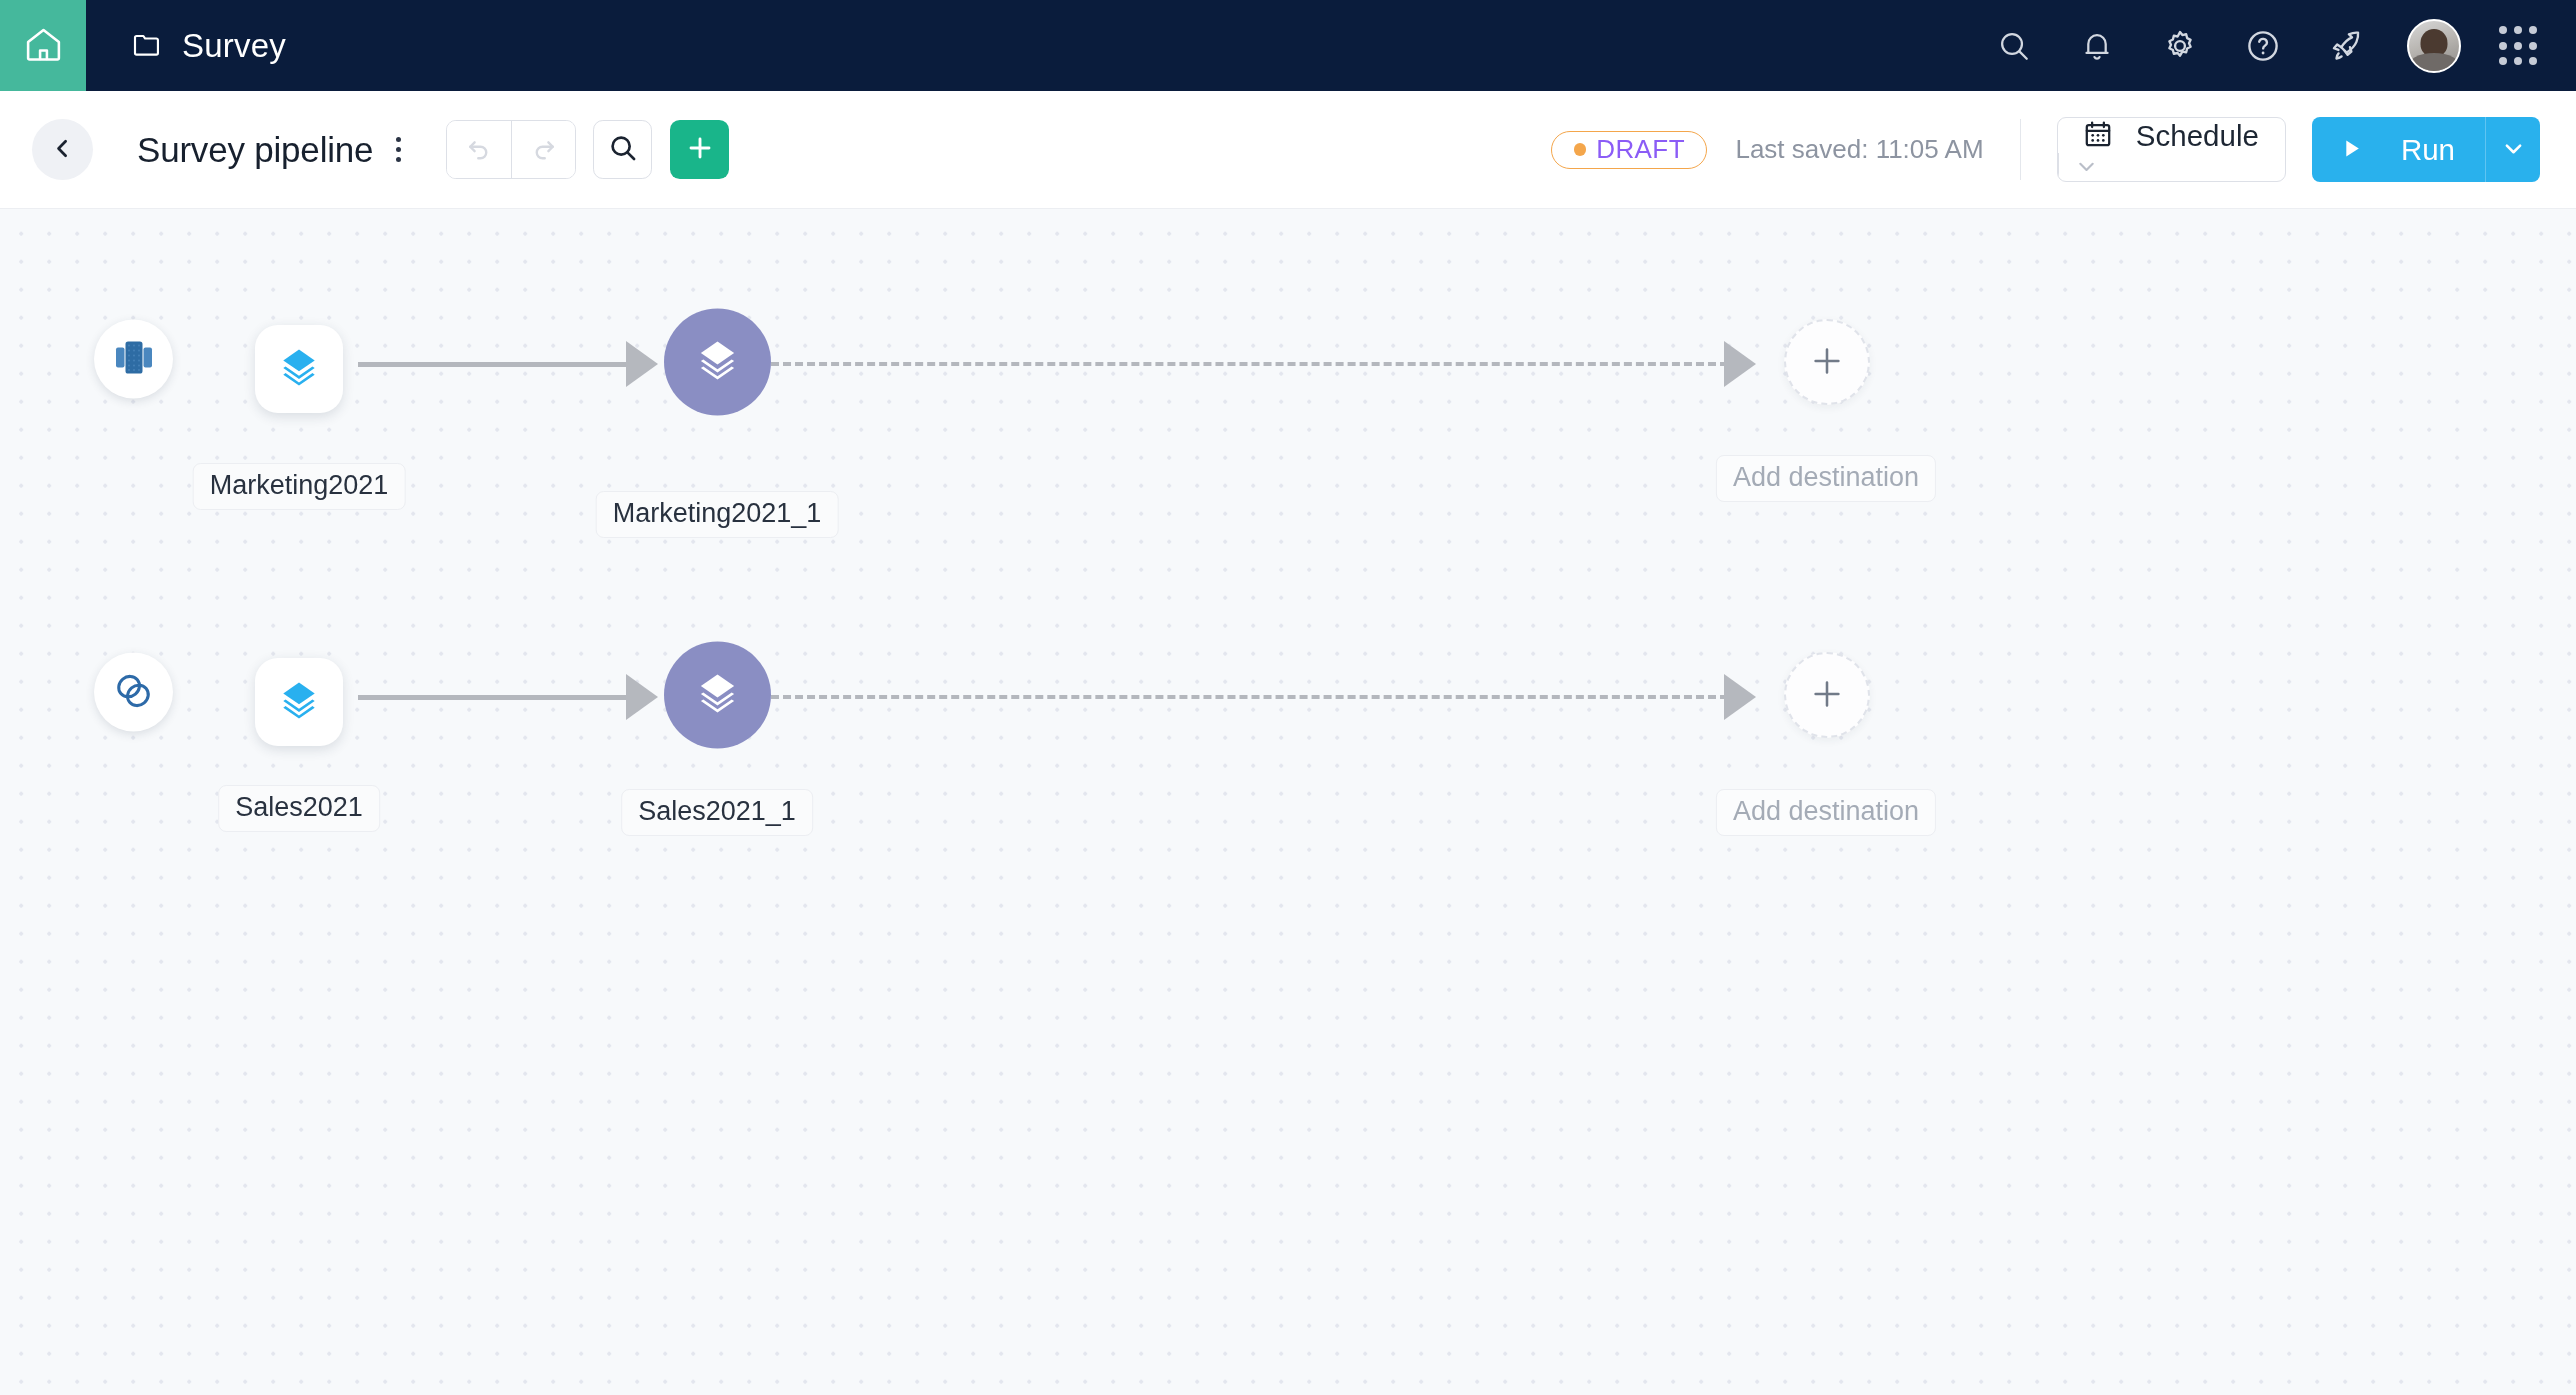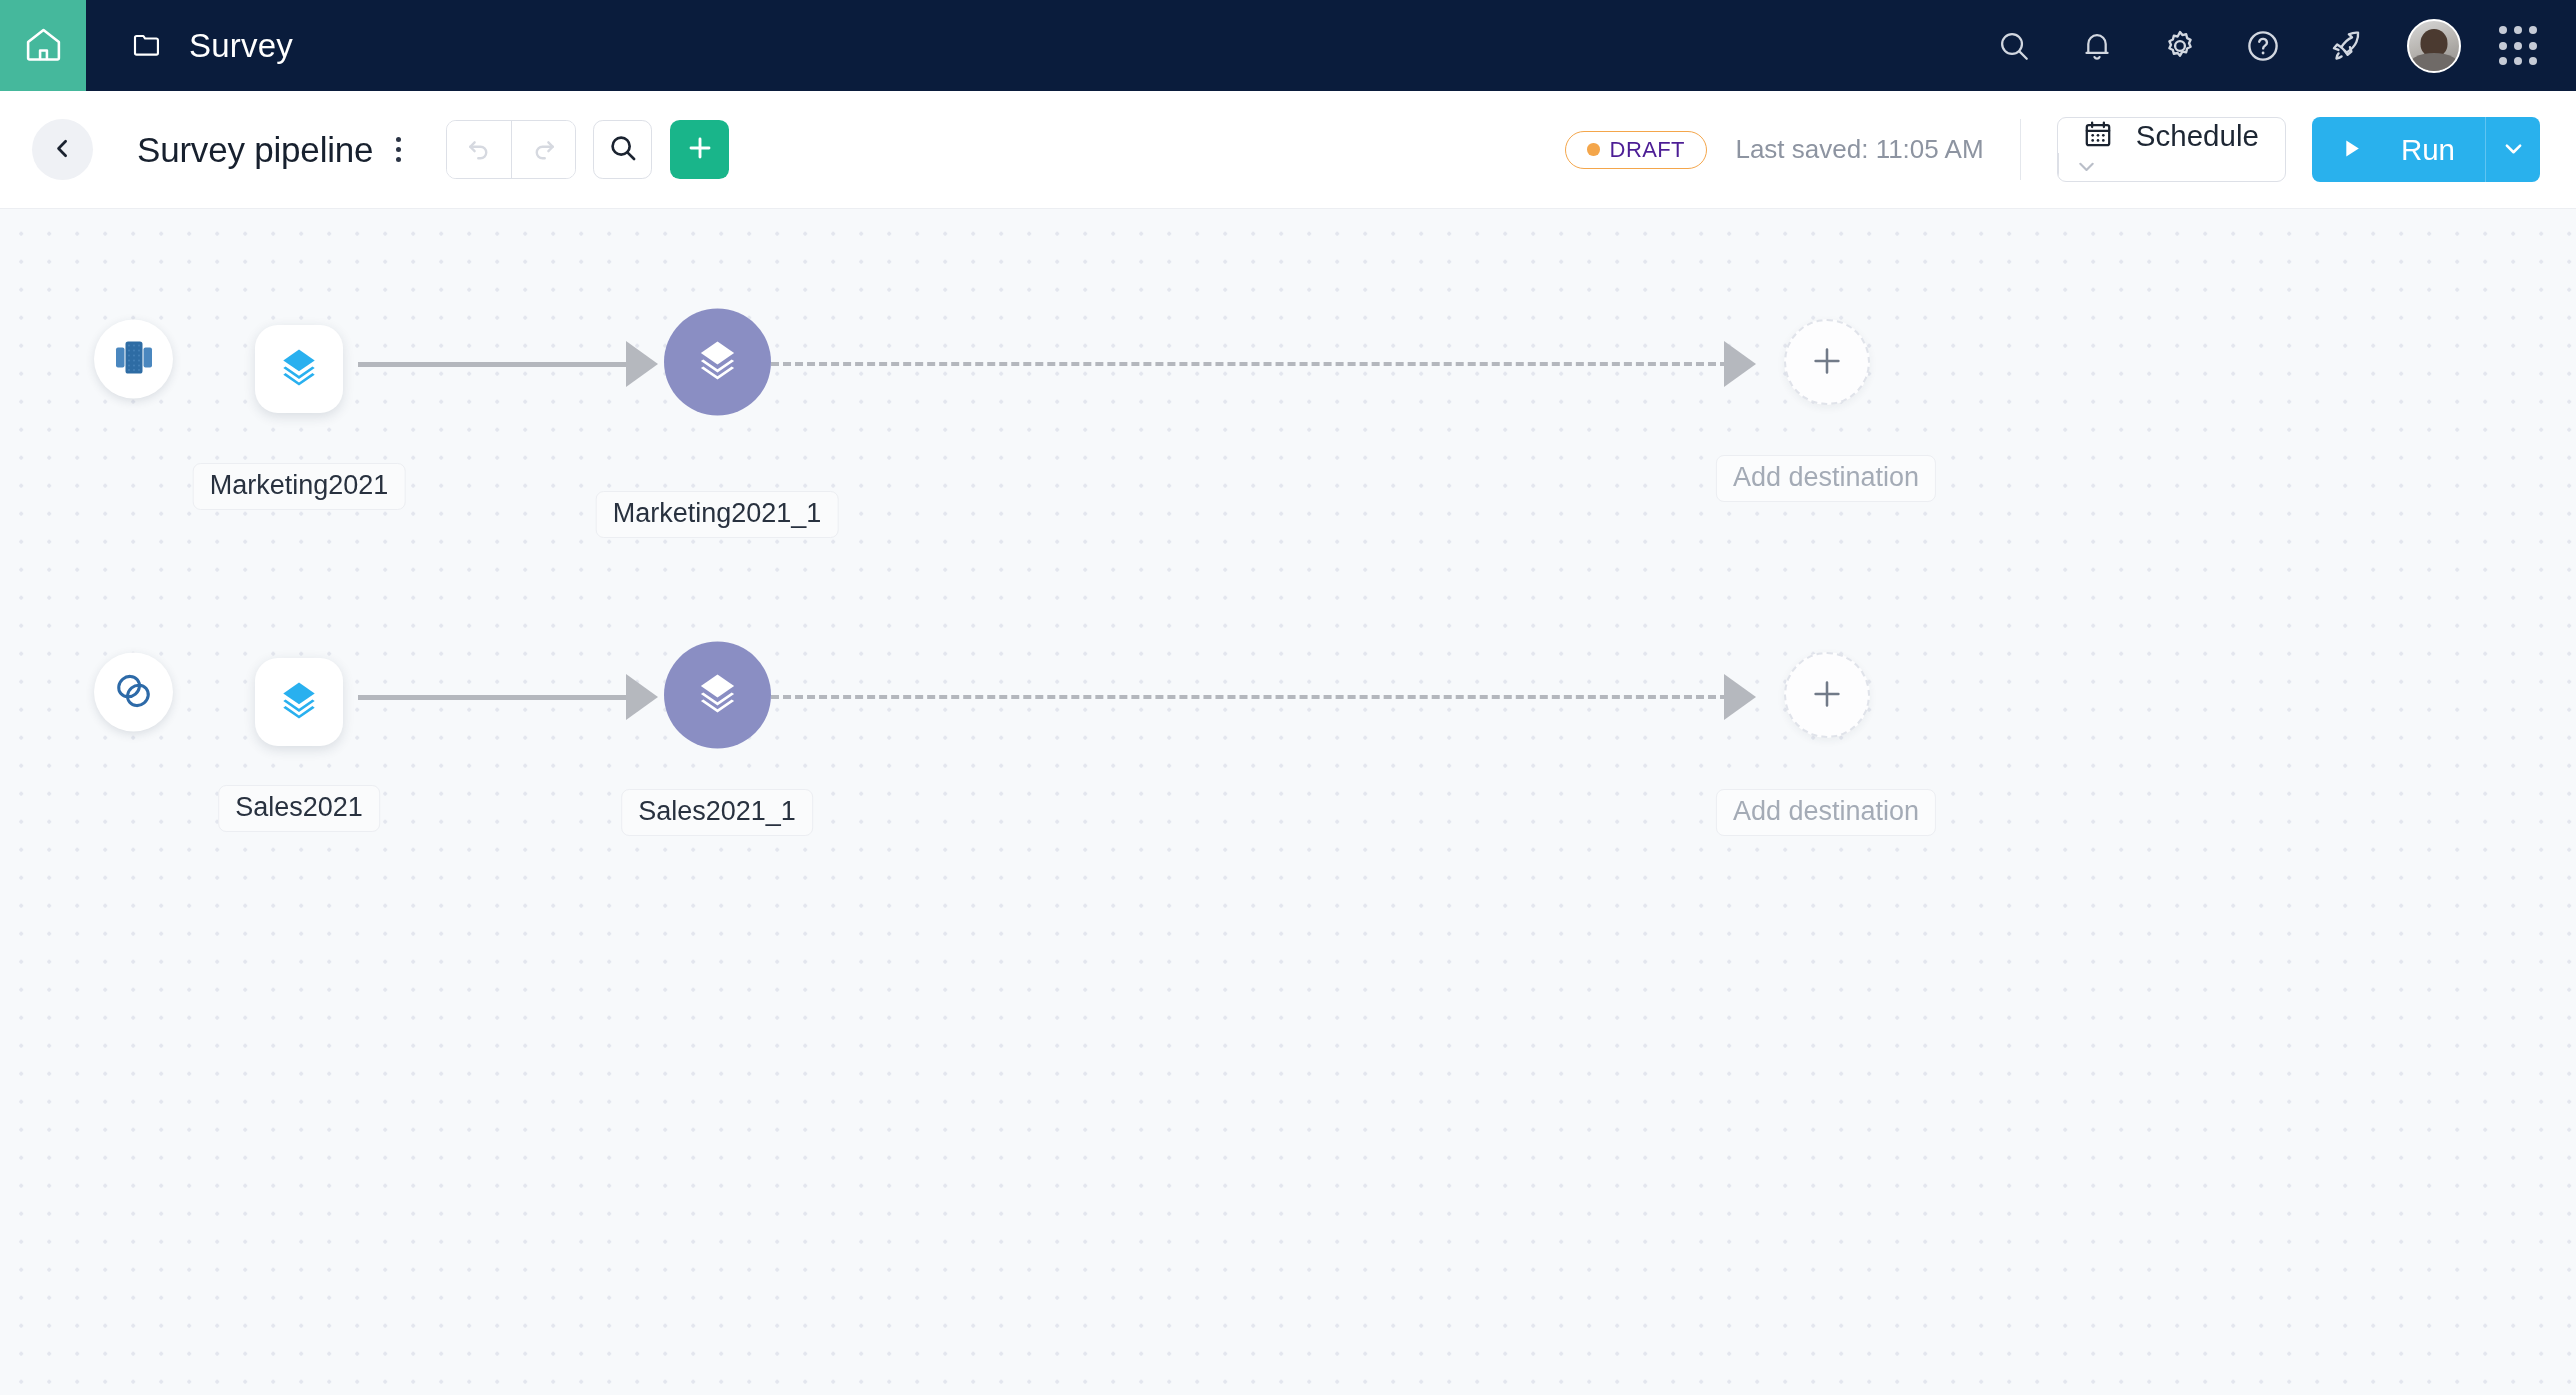--- a/index.html
+++ b/index.html
@@ -18,21 +18,21 @@
     display: flex; align-items: center;
   }
   .home-btn {
     width: 86px; height: 91px;
     background: #45b89c;
     display: flex; align-items: center; justify-content: center;
     flex-shrink: 0;
   }
   .breadcrumb {
     display: flex; align-items: center;
-    gap: 26px; margin-left: 45px;
+    gap: 19px; margin-left: 45px;
   }
   .breadcrumb-text {
     color: #ffffff; font-size: 33px; font-weight: 400;
     letter-spacing: 0.2px;
   }
   .topbar-right {
     margin-left: auto; display: flex; align-items: center;
     gap: 38px; padding-right: 39px;
   }
   .nav-icon {
@@ -127,21 +127,21 @@
   .draft-badge {
     display: flex; align-items: center; gap: 9.8px;
     border: 1.8px solid #f4a64b; border-radius: 894px;
     height: 38px; padding: 0 21.5px;
   }
   .draft-badge .dot {
     width: 12.5px; height: 12.5px; border-radius: 50%;
     background: #f4a64b; display: block;
   }
   .draft-badge .txt {
-    color: #4c1d95; font-size: 22px; letter-spacing: 0.4px;
+    color: #8b5cf6; font-size: 26px; letter-spacing: 0.4px;
   }
   .saved-text {
     color: #8d94a1; font-size: 26px; margin-left: 28px;
     white-space: nowrap;
   }
   .vdiv {
     width: 1.8px; height: 61px; background: #e4e7ec;
     margin: 0 36px;
   }
   .schedule-group {

